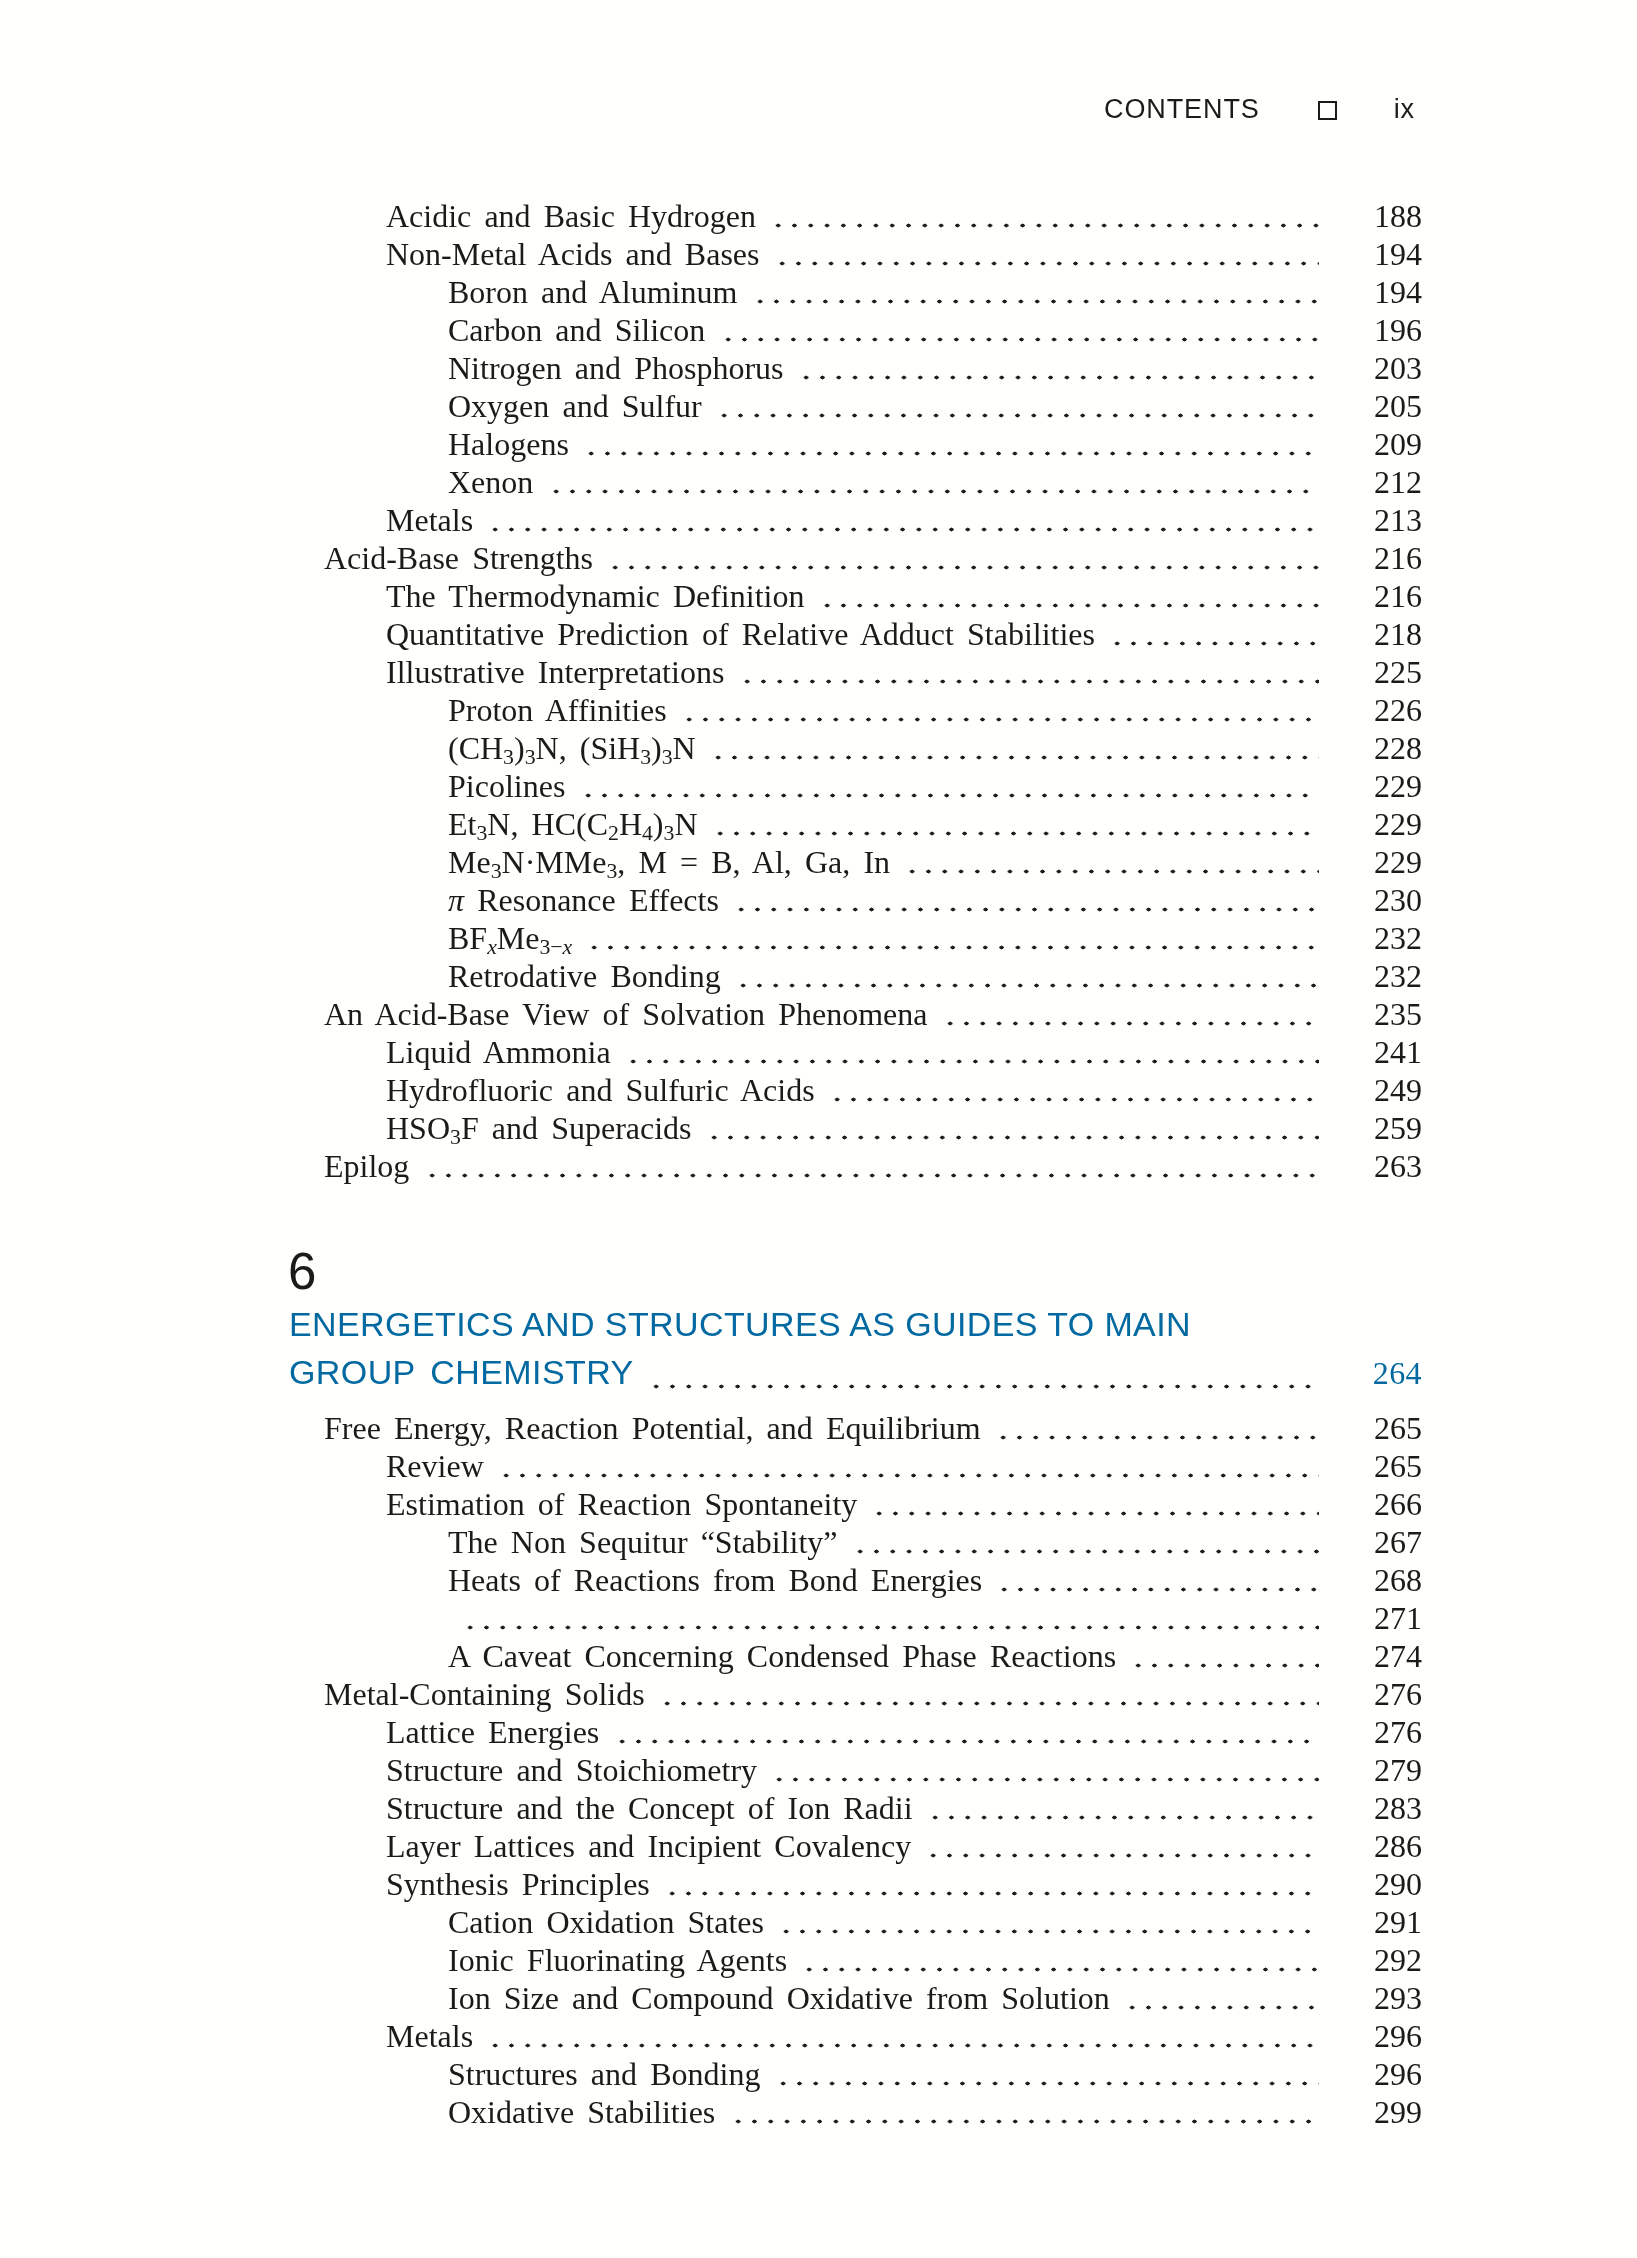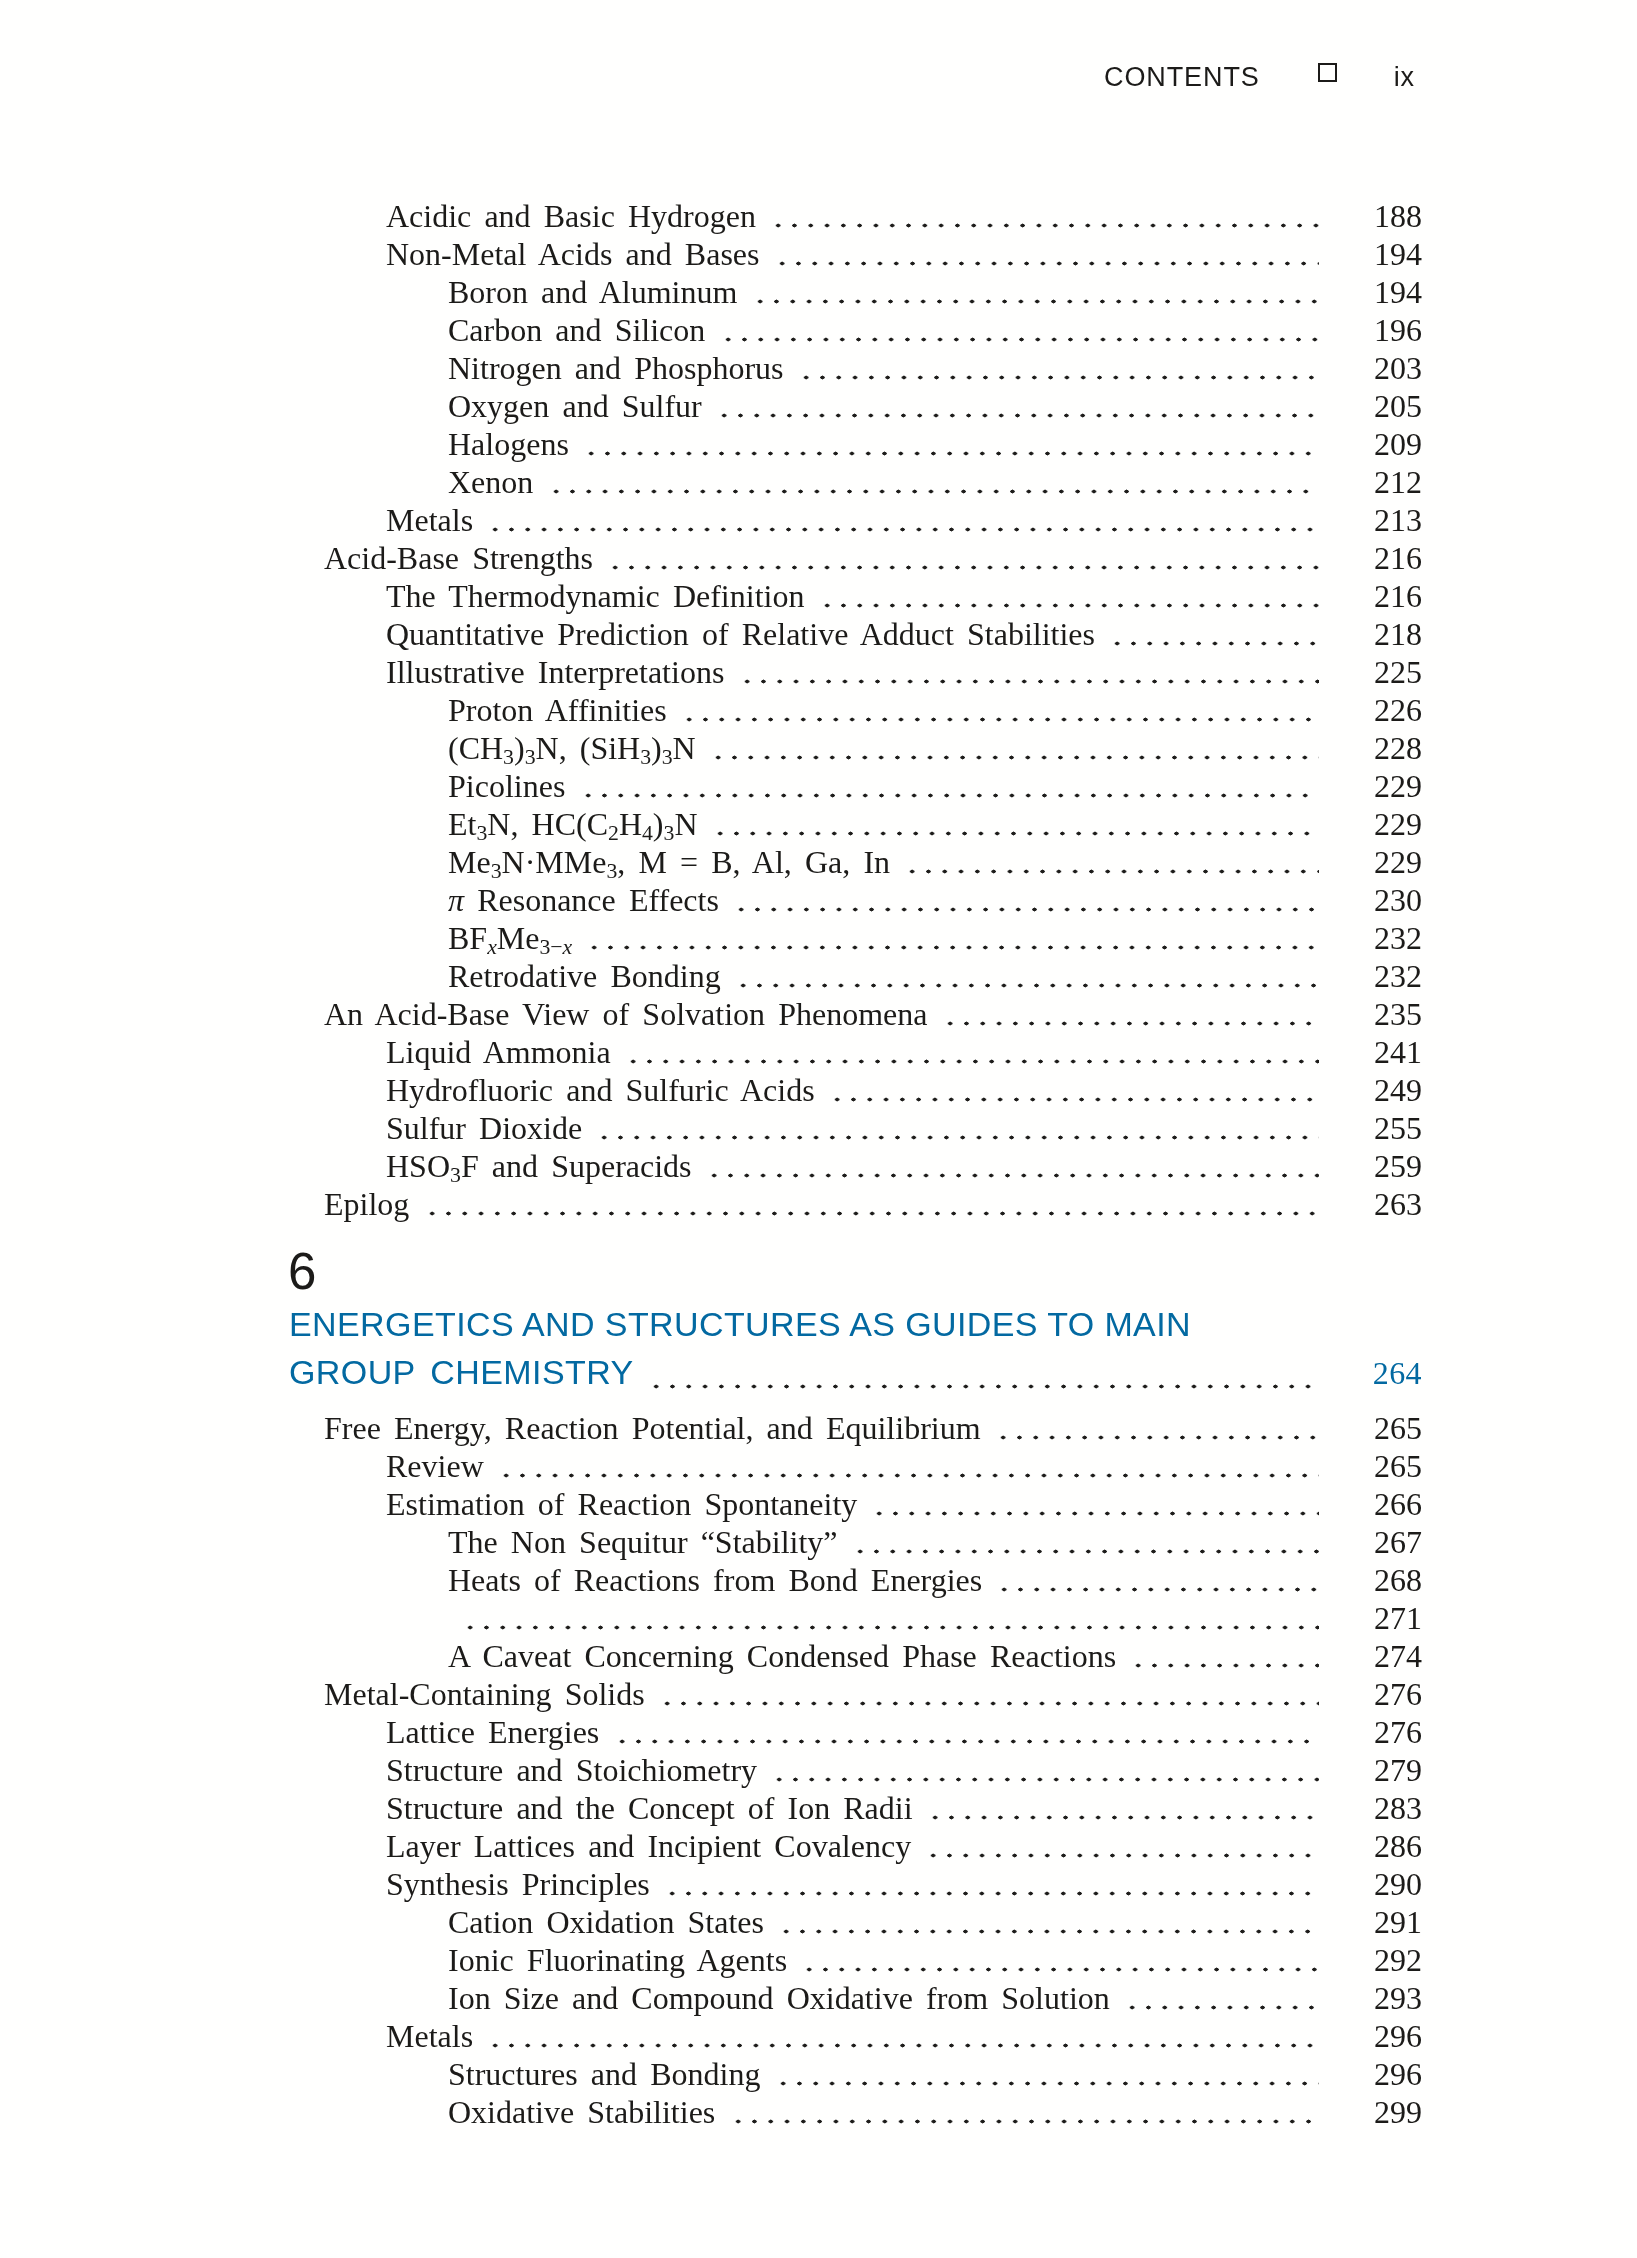--- a/index.html
+++ b/index.html
@@ -7,22 +7,22 @@
     width:1637px;height:2258px;position:relative;
     background:#ffffff;
     font-family:"Liberation Serif", serif;
     color:#1c1b19;
     overflow:hidden;
   }
   .page{position:absolute;inset:0;background:#fffffe;}
 
   
   .running-head{
-    position:absolute;top:62px;right:222px;
-    display:flex;align-items:flex-start;
+    position:absolute;top:94px;right:222px;
+    display:flex;align-items:center;
     font-family:"Liberation Sans", sans-serif;
     font-size:27px;letter-spacing:0.9px;color:#1c1b19;gap:46px;
   }
   .sq{
     display:inline-block;width:15px;height:15px;
     border:2.2px solid #1c1b19;margin:0 10.6px 0 12.4px;
     position:relative;top:0.9px;background:transparent;
   }
 
   
@@ -196,25 +196,20 @@
         <span class="t">Liquid Ammonia</span>
         <span class="dots"></span>
         <span class="pg">241</span>
       </div>
       <div class="row lvl1">
         <span class="t">Hydrofluoric and Sulfuric Acids</span>
         <span class="dots"></span>
         <span class="pg">249</span>
       </div>
       <div class="row lvl1">
-        <span class="t">Sulfur Dioxide</span>
-        <span class="dots"></span>
-        <span class="pg">255</span>
-      </div>
-      <div class="row lvl1">
         <span class="t">HSO<sub>3</sub>F and Superacids</span>
         <span class="dots"></span>
         <span class="pg">259</span>
       </div>
       <div class="row lvl0">
         <span class="t">Epilog</span>
         <span class="dots"></span>
         <span class="pg">263</span>
       </div>
     </div>

